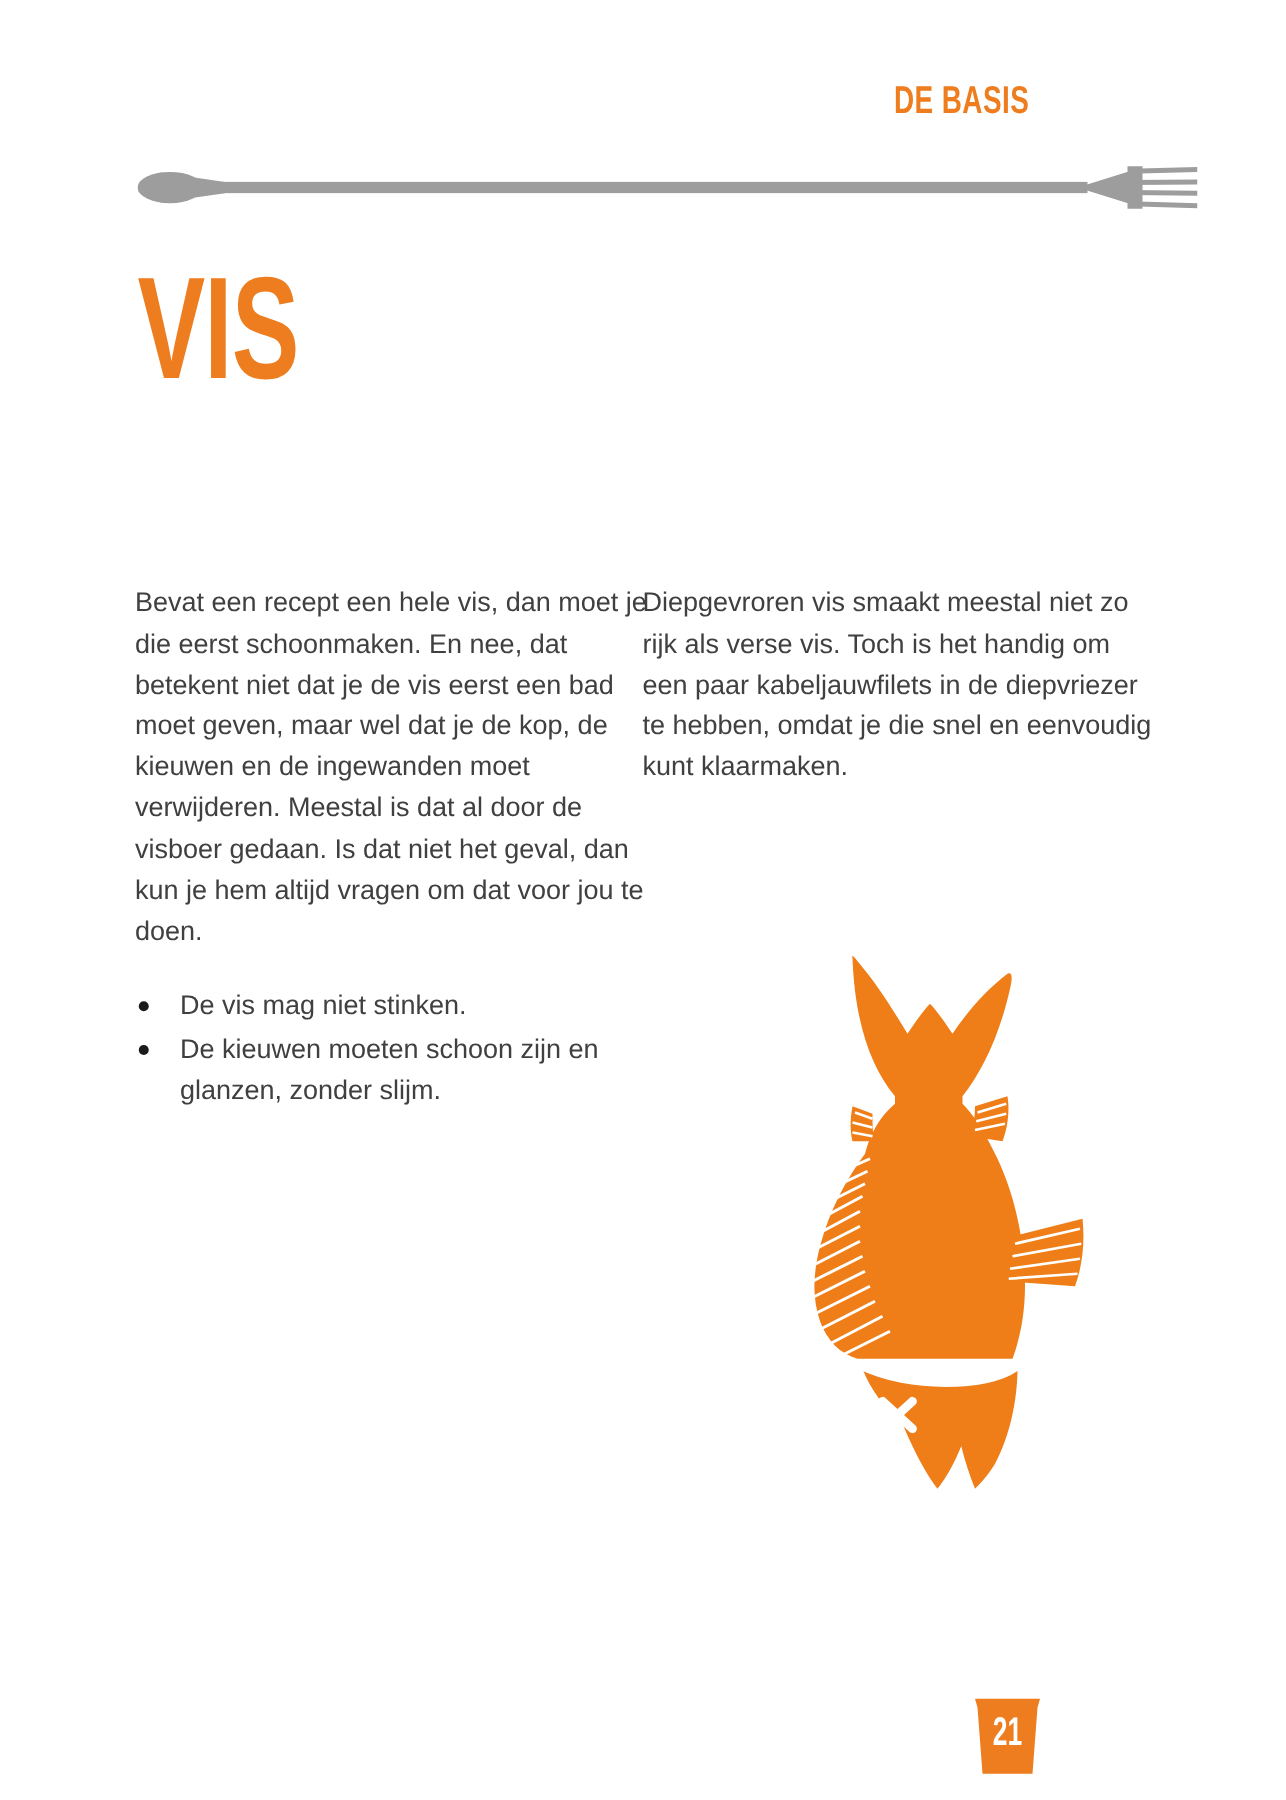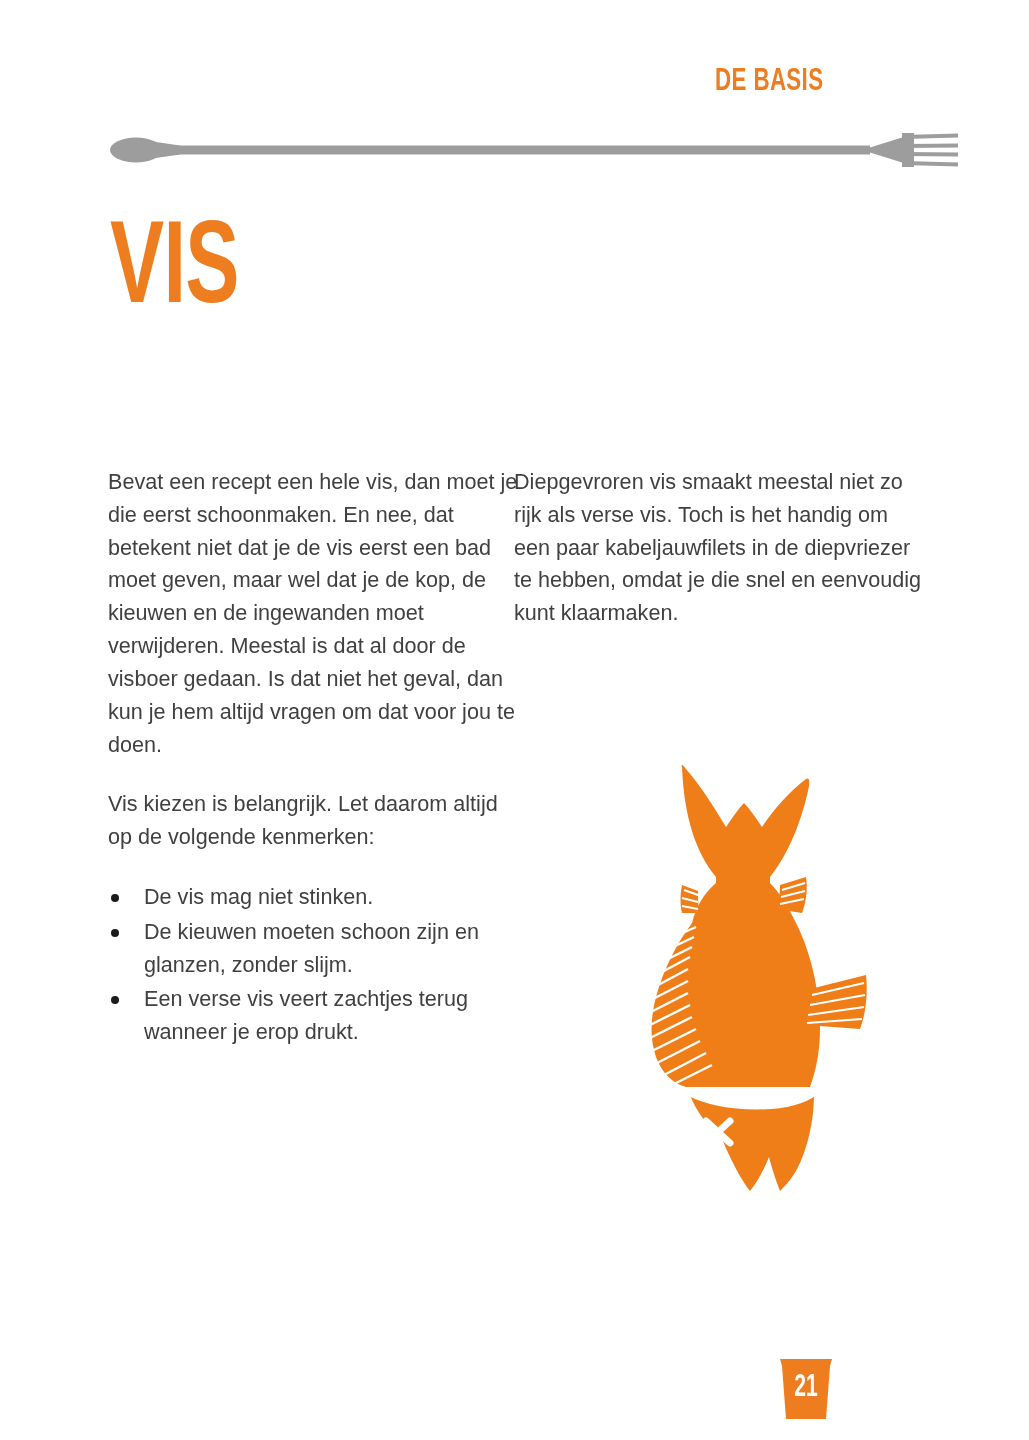--- a/index.html
+++ b/index.html
@@ -154,33 +154,28 @@
         <path d="M794 33 L848 34.5 L848 38.5 L794 37 Z" fill="#9D9D9D"></path>
         <rect x="792" y="5" width="12" height="34" fill="#9D9D9D"></rect>
       </g>
     </svg>
   </div>
 
   <h1 class="page-title">VIS</h1>
 
   <div class="col col-left">
     <p class="para">Bevat een recept een hele vis, dan moet je die eerst schoonmaken. En nee, dat betekent niet dat je de vis eerst een bad moet geven, maar wel dat je de kop, de kieuwen en de ingewanden moet verwijderen. Meestal is dat al door de visboer gedaan. Is dat niet het geval, dan kun je hem altijd vragen om dat voor jou te doen.</p>
-    <p class="para">Vis kiezen is belangrijk. Let daarom altijd op de volgende kenmerken:</p>
     <ul class="list">
       <li>
         <span class="dot"></span>
         <span>De vis mag niet stinken.</span>
       </li>
       <li>
         <span class="dot"></span>
         <span>De kieuwen moeten schoon zijn en glanzen, zonder slijm.</span>
-      </li>
-      <li>
-        <span class="dot"></span>
-        <span>Een verse vis veert zachtjes terug wanneer je erop drukt.</span>
       </li>
     </ul>
   </div>
 
   <div class="col col-right">
     <p class="para">Diepgevroren vis smaakt meestal niet zo rijk als verse vis. Toch is het handig om een paar kabeljauwfilets in de diepvriezer te hebben, omdat je die snel en eenvoudig kunt klaarmaken.</p>
   </div>
 
   <div class="fish-wrap">
     <svg width="236" height="440" viewBox="0 0 236 440" xmlns="http://www.w3.org/2000/svg">

